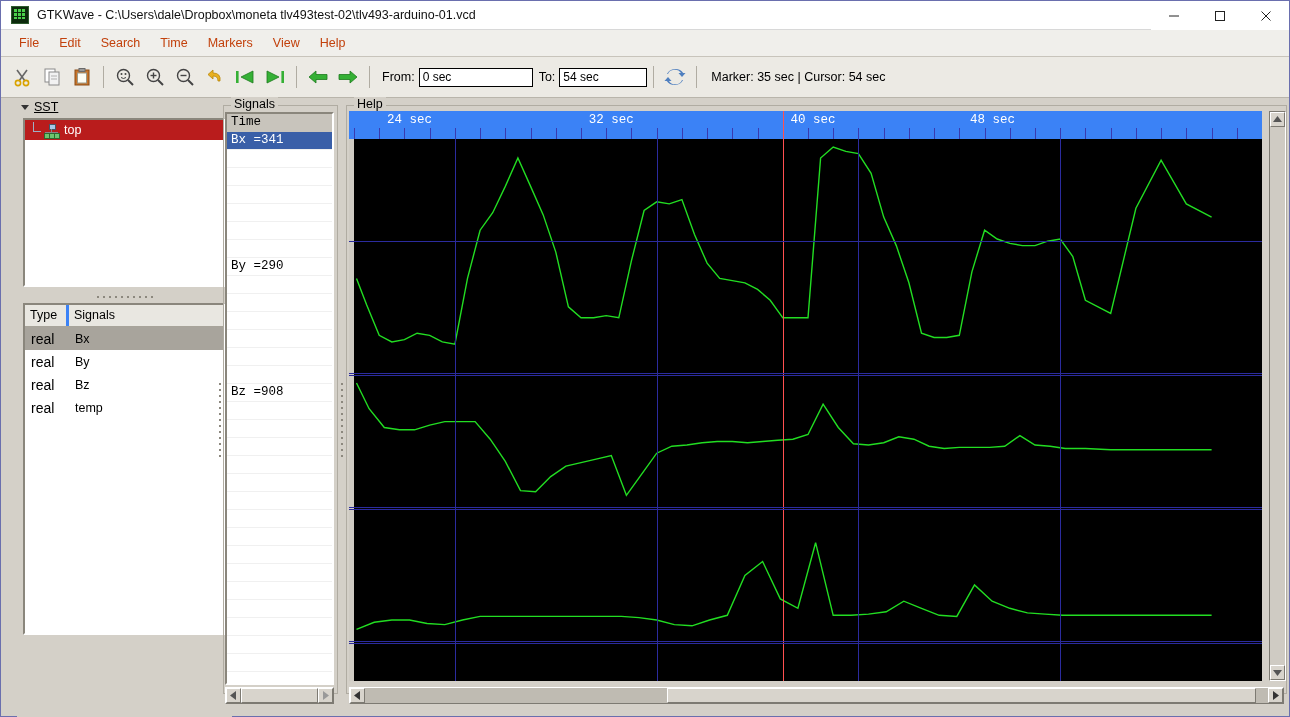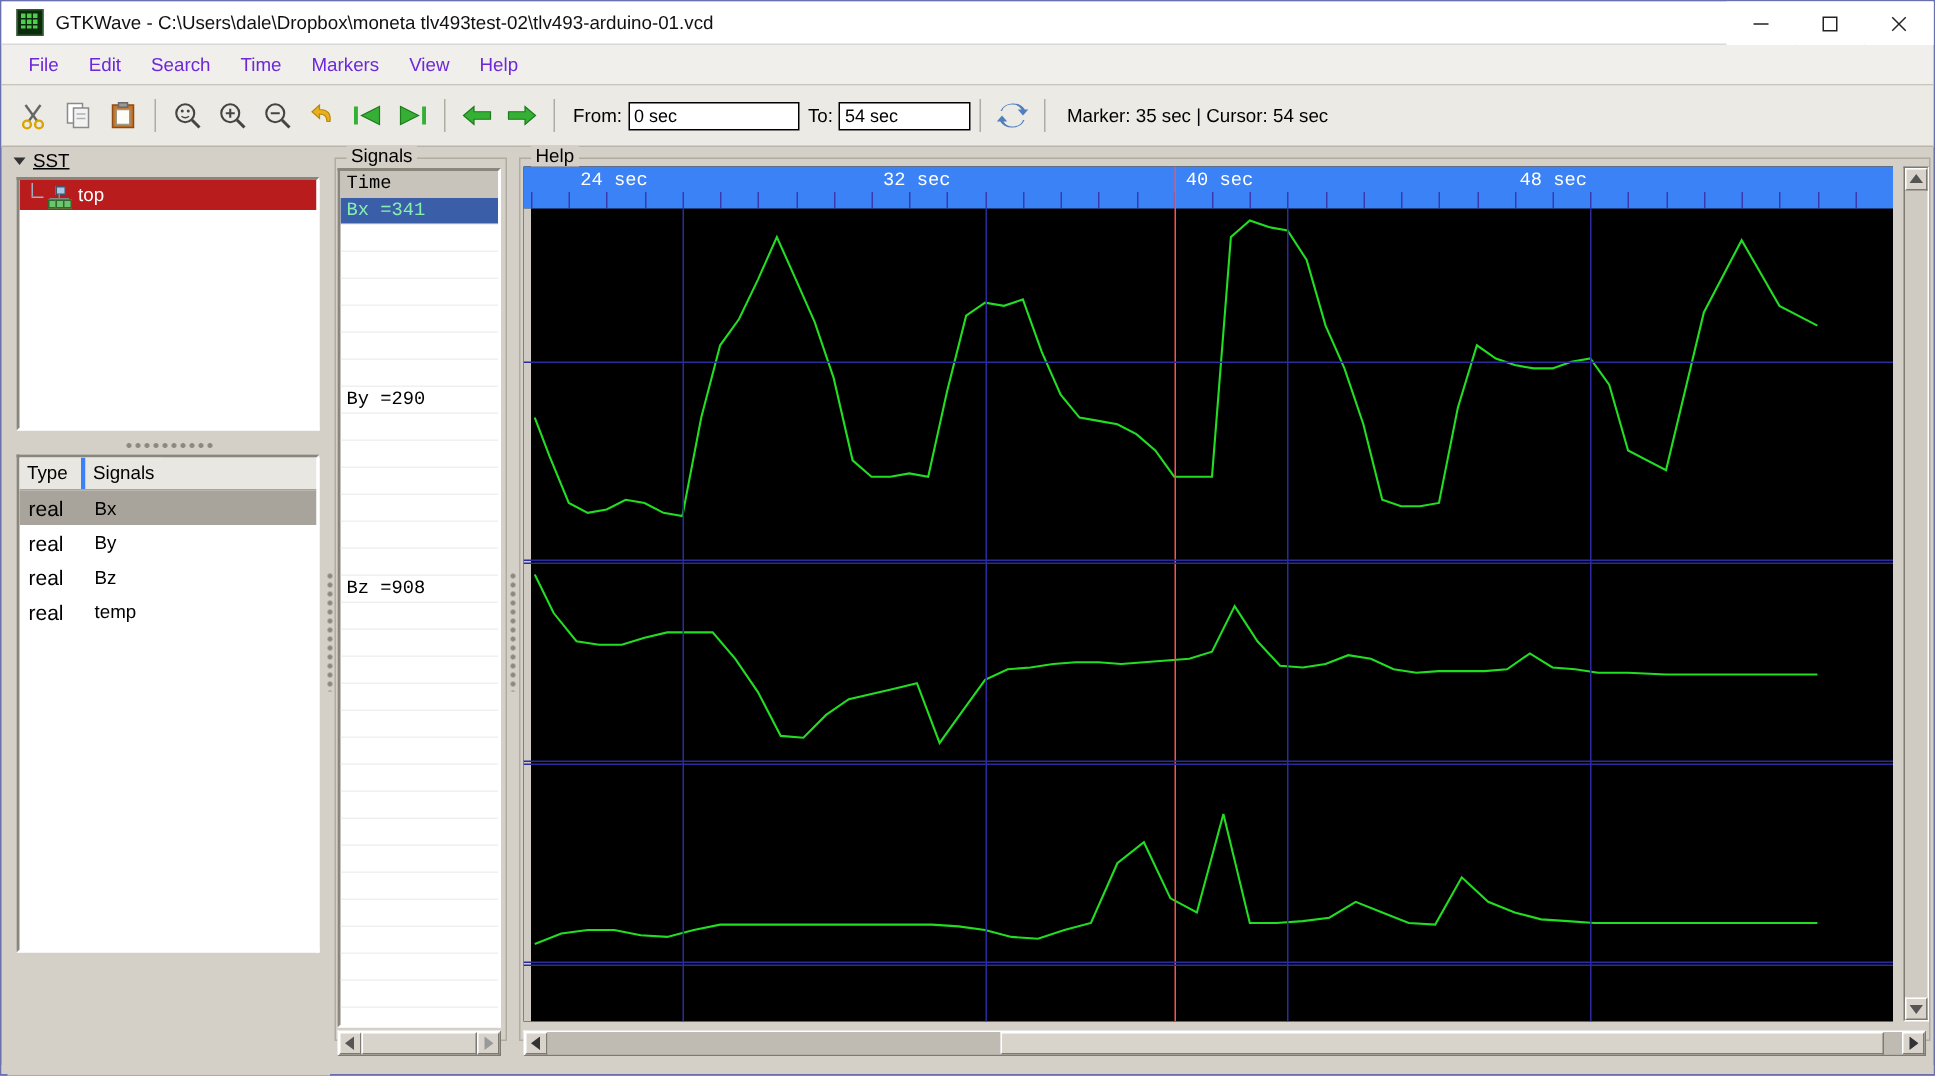--- a/index.html
+++ b/index.html
@@ -22,38 +22,38 @@
   .tb-title{font-size:12.5px;color:#111;white-space:nowrap;font-family:"Liberation Sans",sans-serif;}
   .winbtns{position:absolute;right:0;top:0;height:29px;display:flex;}
   .winbtn{width:46px;height:29px;display:flex;align-items:center;justify-content:center;
           background:#fff;color:#222;}
   .winbtn svg{display:block;}
 
   
   .menubar{position:absolute;left:0;top:29px;width:1288px;height:27px;
            background:#f0efeb;border-bottom:1px solid #c8c4bb;box-sizing:border-box;
            display:flex;align-items:center;padding-left:8px;}
-  .menuitem{padding:3px 10px;font-size:12.5px;color:#6d28d9;}
+  .menuitem{padding:3px 10px;font-size:12.5px;color:#c2410c;}
 
   
   .toolbar{position:absolute;left:0;top:56px;width:1288px;height:41px;
            background:#eceae4;border-bottom:1px solid #b9b5ab;box-sizing:border-box;
            display:flex;align-items:center;padding-left:6px;}
   .tbtn{width:30px;height:30px;display:flex;align-items:center;justify-content:center;}
   .sep{width:1px;height:22px;background:#b0aca2;margin:0 6px;}
   .fld-label{font-size:12.5px;margin:0 4px 0 6px;}
   .fld{height:19px;border:1px solid #000;background:#fff;box-sizing:border-box;
        font-size:12px;font-family:"Liberation Sans",sans-serif;padding:1px 3px;color:#000;
        display:flex;align-items:center;}
   .fld-from{width:114px;}
   .fld-to{width:88px;}
   .status{font-size:12.5px;margin-left:8px;white-space:nowrap;}
 
   
-  .leftcol{position:absolute;left:4px;top:97px;width:215px;height:619px;background:#d4d0c8;}
+  .leftcol{position:absolute;left:16px;top:97px;width:215px;height:619px;background:#d4d0c8;}
   .sst-head{position:absolute;left:4px;top:2px;font-size:12.5px;display:flex;align-items:center;gap:5px;}
   .tri{width:0;height:0;border-left:4px solid transparent;border-right:4px solid transparent;
        border-top:5px solid #333;}
   .sst-label{text-decoration:underline;}
   .sst-box{position:absolute;left:6px;top:20px;width:202px;height:169px;background:#fff;
            border:2px solid;border-color:#8a867c #fff #fff #8a867c;box-sizing:border-box;overflow:hidden;}
   .tree-row{height:20px;display:flex;align-items:center;padding-left:2px;background:#b91c1c;color:#fff;}
   .tree-elbow{width:16px;height:16px;position:relative;}
   .tree-elbow:before{content:"";position:absolute;left:6px;top:0;width:1px;height:9px;background:#9fb0c4;}
   .tree-elbow:after{content:"";position:absolute;left:6px;top:9px;width:8px;height:1px;background:#9fb0c4;}
@@ -82,21 +82,21 @@
   .sigpane{position:absolute;left:222px;top:97px;width:115px;height:619px;}
   .frame-legend{position:absolute;left:8px;top:-1px;font-size:12.5px;background:#d4d0c8;padding:0 3px;z-index:2;}
   .frame{position:absolute;left:0;top:7px;width:115px;height:589px;
          border:1px solid #b0aca2;box-sizing:border-box;}
   .sigvals{position:absolute;left:2px;top:14px;width:109px;height:573px;background:#fff;
            border:2px solid;border-color:#8a867c #fff #fff #8a867c;box-sizing:border-box;overflow:hidden;}
   .sv-hdr{height:18px;background:#c8c4bc;font-family:"Liberation Mono",monospace;font-size:12.5px;
           padding:1px 4px;box-sizing:border-box;}
   .sv-row{height:18px;font-family:"Liberation Mono",monospace;font-size:12.5px;padding:1px 4px;
           box-sizing:border-box;white-space:nowrap;border-bottom:1px solid #f0f0f0;}
-  .sv-row.sel{background:#3a5fa8;color:#86efac;}
+  .sv-row.sel{background:#3a5fa8;color:#ffffff;}
   .hscroll{position:absolute;height:17px;background:#d4d0c8;
            border:1px solid;border-color:#fff #7d7a72 #7d7a72 #fff;box-sizing:border-box;display:flex;}
   .hs-arrow{width:15px;height:15px;background:#d8d4cc;border:1px solid;
             border-color:#fff #7d7a72 #7d7a72 #fff;box-sizing:border-box;
             display:flex;align-items:center;justify-content:center;flex:none;}
   .hs-track{flex:1;position:relative;background:#bfbbb2;}
   .hs-thumb{position:absolute;top:0;height:15px;background:#d8d4cc;border:1px solid;
             border-color:#fff #7d7a72 #7d7a72 #fff;box-sizing:border-box;}
 
   
@@ -405,21 +405,21 @@
           <div class="tick" style="left:736.4px;"></div>
           <div class="tick" style="left:761.7px;"></div>
           <div class="tick" style="left:786.9px;"></div>
           <div class="tick" style="left:812.1px;"></div>
           <div class="tick" style="left:837.3px;"></div>
           <div class="tick" style="left:862.6px;"></div>
           <div class="tick" style="left:887.8px;"></div>
           <div class="rlabel" style="left:37.888888888888886px;">24 sec</div>
           <div class="rlabel" style="left:239.66666666666663px;">32 sec</div>
           <div class="rlabel" style="left:441.44444444444446px;">40 sec</div>
-          <div class="rlabel" style="left:664px;">48 sec</div>
+          <div class="rlabel" style="left:621px;">48 sec</div>
         </div>
       <div class="leftstrip"></div>
       <svg class="trace" id="wave-svg" width="913" height="570">
           <polyline points="7.5,167.4 17.6,193.7 30.2,224.3 42.8,230.9 55.4,228.7 68.1,222.2 80.7,224.3 93.3,230.9 105.9,233.1 118.5,167.4 131.1,119.2 143.7,101.7 156.3,75.4 168.9,47.0 181.6,75.4 194.2,103.9 206.8,141.1 219.4,195.9 232.0,206.8 244.6,206.8 257.2,204.6 269.8,206.8 282.4,149.9 295.1,99.5 307.7,90.8 320.3,92.9 332.9,88.6 345.5,123.6 358.1,152.1 370.7,167.4 383.3,169.6 395.9,171.8 408.6,178.4 421.2,189.3 433.8,206.8 446.4,206.8 459.0,206.8 471.6,47.0 484.2,36.0 496.8,40.4 509.4,42.6 522.1,62.3 534.7,106.1 547.3,134.6 559.9,171.8 572.5,222.2 585.1,226.5 597.7,226.5 610.3,224.3 622.9,160.8 635.6,119.2 648.2,128.0 660.8,132.4 673.4,134.6 686.0,134.6 698.6,130.2 711.2,128.0 723.8,145.5 736.4,189.3 761.7,202.4 786.9,97.3 812.1,49.1 837.3,92.9 862.6,106.1" fill="none" stroke="#22dd22" stroke-width="1.4"></polyline>
           <polyline points="7.5,272.0 20.1,297.7 35.3,316.5 50.4,318.8 65.5,318.8 80.7,314.1 95.8,310.6 110.9,310.6 126.1,310.6 141.2,328.2 156.3,350.4 171.5,379.6 186.6,380.8 201.7,365.6 216.9,355.1 232.0,351.6 247.1,348.1 262.3,344.5 277.4,384.3 292.5,363.3 307.7,342.2 322.8,335.2 337.9,334.0 353.1,331.7 368.2,330.5 383.3,330.5 398.5,331.7 413.6,330.5 428.7,329.3 443.9,328.2 459.0,323.5 474.1,293.1 489.3,316.5 504.4,332.8 519.5,334.0 534.7,331.7 549.8,325.8 564.9,328.2 580.1,335.2 595.2,337.5 610.3,336.4 625.5,336.4 640.6,336.4 655.7,335.2 670.9,324.6 686.0,334.0 701.1,335.2 716.3,337.5 736.4,337.5 761.7,338.7 786.9,338.7 812.1,338.7 837.3,338.7 862.6,338.7" fill="none" stroke="#22dd22" stroke-width="1.4"></polyline>
           <polyline points="7.5,518.3 25.2,511.3 42.8,509.0 60.5,509.0 78.1,512.5 95.8,513.6 113.5,509.0 131.1,505.4 148.8,505.4 166.4,505.4 184.1,505.4 201.7,505.4 219.4,505.4 237.0,505.4 254.7,505.4 272.4,505.4 290.0,506.6 307.7,509.0 325.3,513.6 343.0,514.8 360.6,509.0 378.3,504.3 395.9,464.5 413.6,450.5 431.3,487.9 448.9,497.3 466.6,431.7 484.2,504.3 501.9,504.3 519.5,503.1 537.2,500.8 554.8,490.2 572.5,497.3 590.2,504.3 607.8,505.4 625.5,473.9 643.1,490.2 660.8,497.3 678.4,501.9 696.1,503.1 713.7,504.3 736.4,504.3 761.7,504.3 786.9,504.3 812.1,504.3 837.3,504.3 862.6,504.3" fill="none" stroke="#22dd22" stroke-width="1.4"></polyline>
         </svg>
       <div class="cursor" id="wave-cursor" style="left: 433.8px;"></div>
     <div class="gline" style="left:105.9px;top:28px;"></div>
         <div class="gline" style="left:307.7px;top:28px;"></div>

